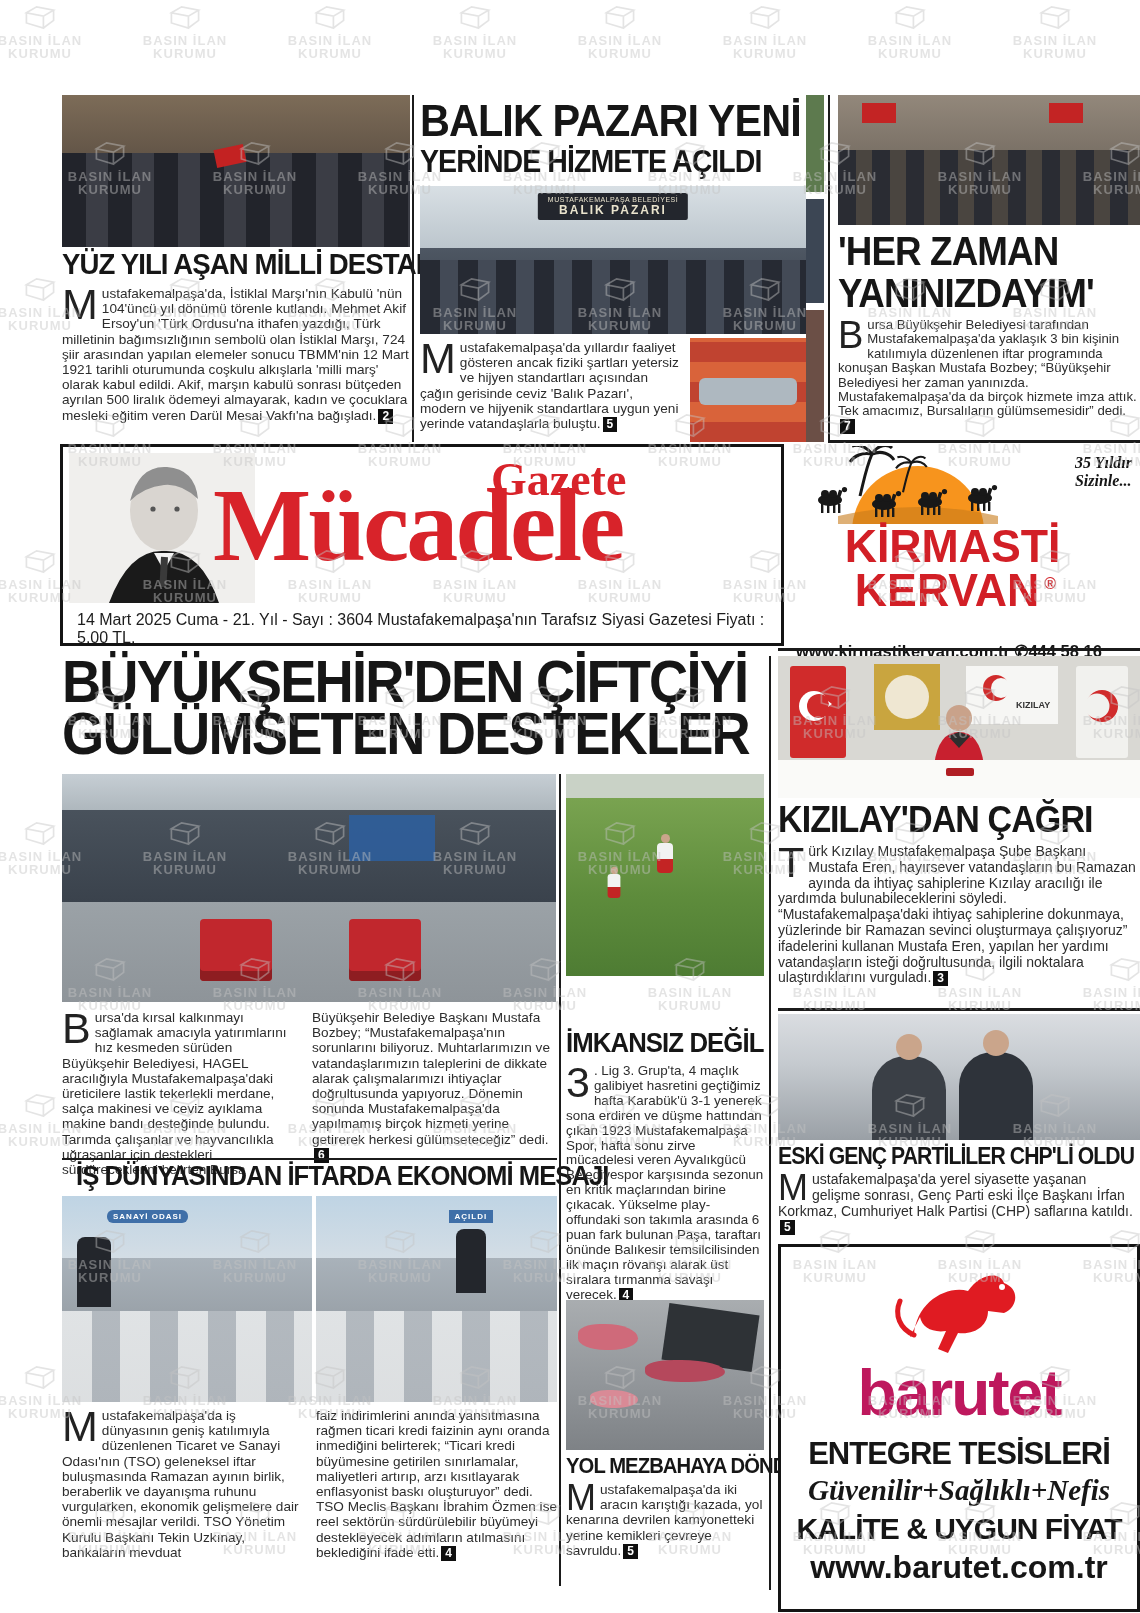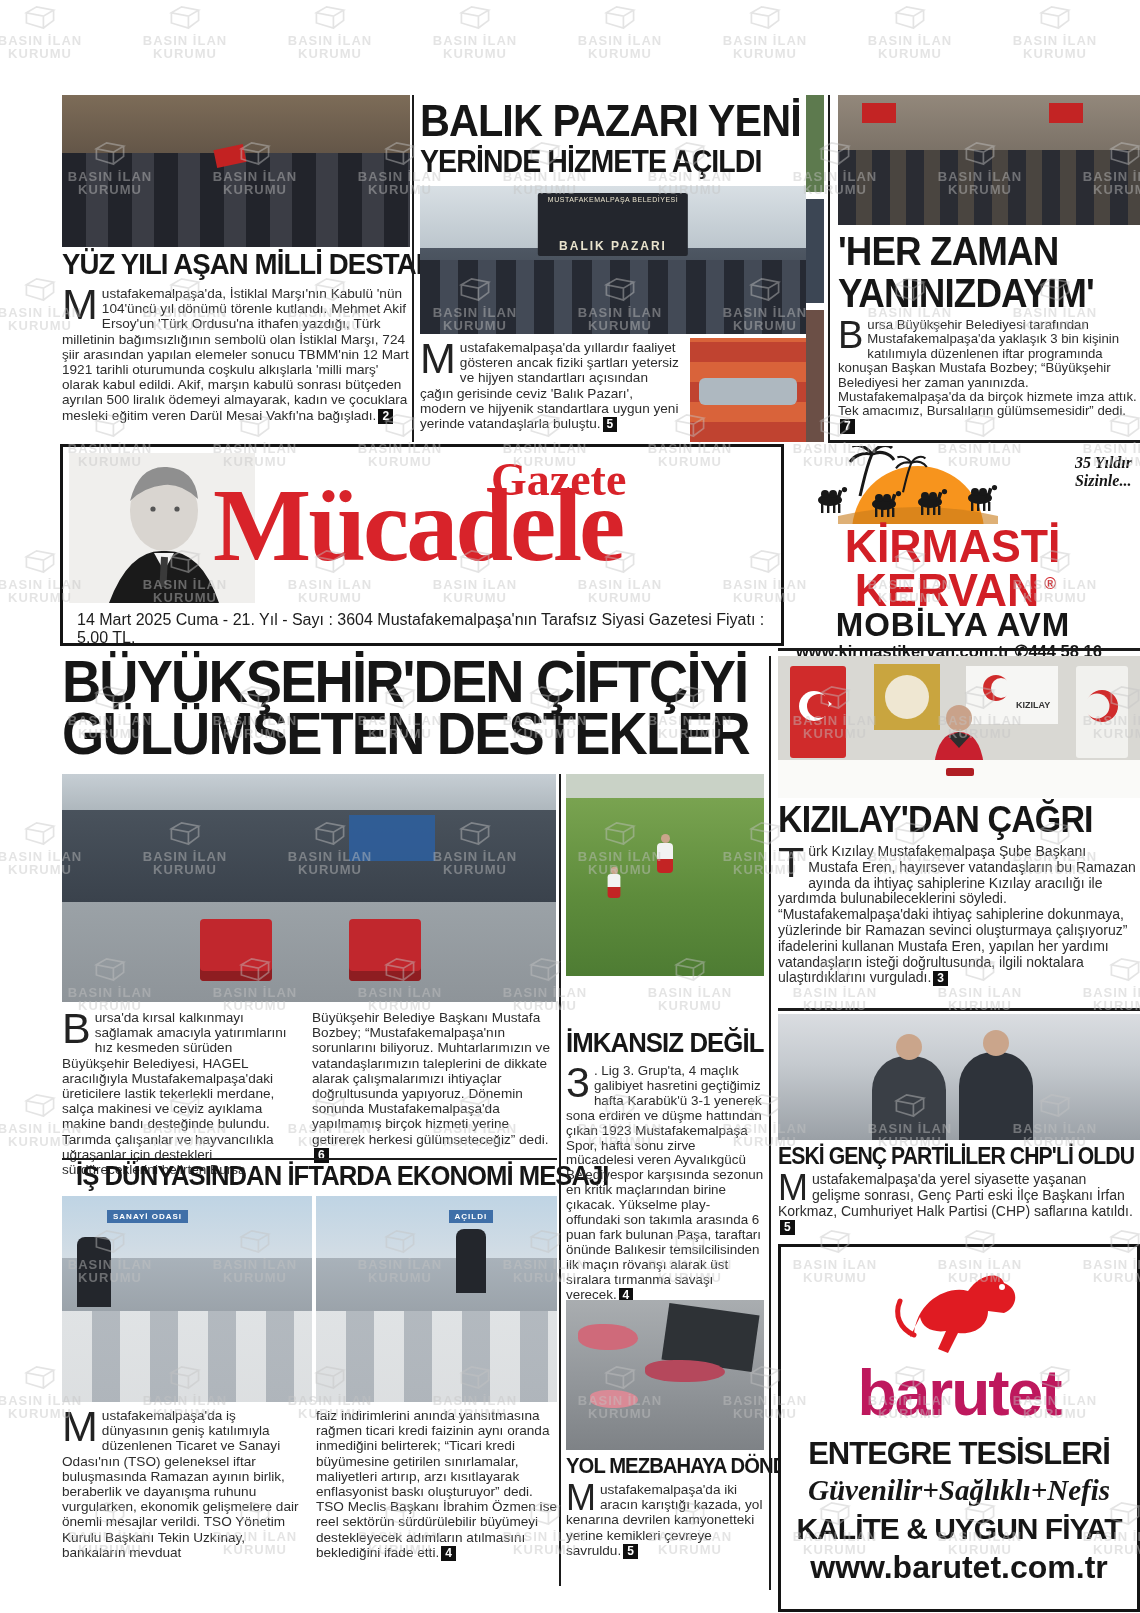--- a/index.html
+++ b/index.html
@@ -21,21 +21,21 @@
   .ph-destan{background:linear-gradient(180deg,#7d6c58 0%,#5f5245 45%,#302b27 100%);}
   .ph-destan .crowd{position:absolute;bottom:0;width:100%;height:62%;
      background:repeating-linear-gradient(90deg,#22242b 0 24px,#3b3d45 24px 46px);}
   .ph-destan .flag{position:absolute;top:34%;left:44%;width:30px;height:18px;background:#c32222;transform:rotate(-12deg);}
   .ph-fishbig{background:linear-gradient(180deg,#d8dfe4 0%,#bcc6cd 42%,#4e5763 42%,#343a44 100%);}
   .ph-fishbig .crowd{position:absolute;bottom:0;width:100%;height:50%;
      background:repeating-linear-gradient(90deg,#262a33 0 20px,#434a56 20px 38px);}
   .sign{position:absolute;left:50%;transform:translateX(-50%);background:#23262d;color:#e9e3cd;
         text-align:center;padding:3px 10px;border-radius:2px;}
   .sign .s1{font-size:7px;letter-spacing:.5px;}
-  .sign .s2{font-size:12px;font-weight:bold;letter-spacing:2px;margin-top:36px;}
+  .sign .s2{font-size:12px;font-weight:bold;letter-spacing:2px;}
   .ph-fishsmall{background:repeating-linear-gradient(0deg,#c04330 0 20px,#d9633a 20px 40px);}
   .ph-fishsmall .fish{position:absolute;top:38%;left:8%;width:84%;height:26%;background:#aeb8c0;border-radius:6px;}
   .ph-iftar{background:linear-gradient(180deg,#93887b 0%,#746b61 55%,#544d45 100%);}
   .ph-iftar .flag{position:absolute;top:6%;width:34px;height:20px;background:#c32424;}
   .ph-main{background:linear-gradient(180deg,#c6ced4 0%,#aeb7bd 16%,#49525c 16%,#3a424c 56%,#9ba2a7 56%,#8e9499 100%);}
   .machine{position:absolute;bottom:9%;width:72px;height:62px;background:#c1272d;border-radius:4px;box-shadow:inset 0 -10px 0 #8e1d21;}
   .banner{position:absolute;top:18%;width:86px;height:46px;background:#2d5fa0;opacity:.85;}
   .ph-football{background:linear-gradient(180deg,#c9d2c6 0%,#c9d2c6 12%,#79a350 12%,#5e8c3c 60%,#4e7c33 100%);}
   .player{position:absolute;top:34%;left:46%;width:16px;height:30px;background:linear-gradient(180deg,#f2f2f2 55%,#c32424 55%);border-radius:4px;}
   .player:before{content:"";position:absolute;top:-9px;left:4px;width:9px;height:9px;border-radius:50%;background:#caa58b;}
@@ -181,21 +181,20 @@
     <div class="abs tagline" style="right:8px;top:8px;font-size:16px;text-align:left;">
       <div>35 Yıldır</div>
       <div>Sizinle...</div>
     </div>
     <div class="abs kirmasti-red" style="left:0;top:76px;width:330px;font-size:47px;text-align:center;line-height:1.0;">
       <span class="sqc">KİRMASTİ</span>
     </div>
     <div class="abs kirmasti-red" style="left:0;top:120px;width:330px;font-size:47px;text-align:center;line-height:1.0;">
       <span class="sqc">KERVAN</span><sup style="font-size:16px;">®</sup>
     </div>
-    <div class="abs hl" style="left:0;top:163px;width:330px;font-size:33px;text-align:center;letter-spacing:1px;">MOBİLYA AVM</div>
     <div class="abs" style="left:8px;top:196px;width:345px;text-align:left;font-size:16.5px;font-weight:bold;color:#161616;">
       <span>www.kirmastikervan.com.tr</span>
       <span>✆</span><span>444 58 16</span>
     </div>
   </div>
   <div class="hr" style="left:778px;top:648px;width:362px;height:3px;"></div>
 
   <div class="abs hl" style="left:62px;top:654px;width:710px;font-size:59px;letter-spacing:-2px;">
     <span class="sq">BÜYÜKŞEHİR'DEN ÇİFTÇİYİ</span>
   </div>
@@ -213,21 +212,21 @@
   </div>
   <div class="abs body" style="left:312px;top:1010px;width:244px;">
     <span>Büyükşehir Belediye Başkanı Mustafa Bozbey; “Mustafakemalpaşa'nın sorunlarını biliyoruz. Muhtarlarımızın ve vatandaşlarımızın taleplerini de dikkate alarak çalışmalarımızı ihtiyaçlar doğrultusunda yapıyoruz. Dönemin sonunda Mustafakemalpaşa'da yapılmamış birçok hizmeti yerine getirerek herkesi gülümseteceğiz” dedi.</span><span class="ref">6</span>
   </div>
 
   <div class="hr" style="left:62px;top:1158px;width:495px;height:2px;"></div>
   <div class="abs hl" style="left:62px;top:1164px;width:495px;font-size:27px;text-align:center;">
     <span class="sqc">İŞ DÜNYASINDAN İFTARDA EKONOMİ MESAJI</span>
   </div>
   <div class="photo ph-tso" style="left:62px;top:1196px;width:250px;height:206px;">
-    <div class="backdrop" style="left:18%;">SANAYİ ODASI</div>
+    <div class="backdrop" style="left:18%;border-radius:6px;">SANAYİ ODASI</div>
     <div class="speaker" style="left:6%;top:20%;width:34px;height:70px;"></div>
     <div class="tables"></div>
   </div>
   <div class="photo ph-tso" style="left:316px;top:1196px;width:241px;height:206px;">
     <div class="backdrop" style="left:55%;">AÇILDI</div>
     <div class="speaker" style="left:58%;top:16%;width:30px;height:64px;"></div>
     <div class="tables"></div>
   </div>
   <div class="abs body" style="left:62px;top:1408px;width:240px;">
     <span class="dropcap">M</span><span>ustafakemalpaşa'da iş dünyasının geniş katılımıyla düzenlenen Ticaret ve Sanayi Odası'nın (TSO) geleneksel iftar buluşmasında Ramazan ayının birlik, beraberlik ve dayanışma ruhunu vurgularken, ekonomik gelişmelere dair önemli mesajlar verildi. TSO Yönetim Kurulu Başkanı Tekin Uzkınay, bankaların mevduat</span>

